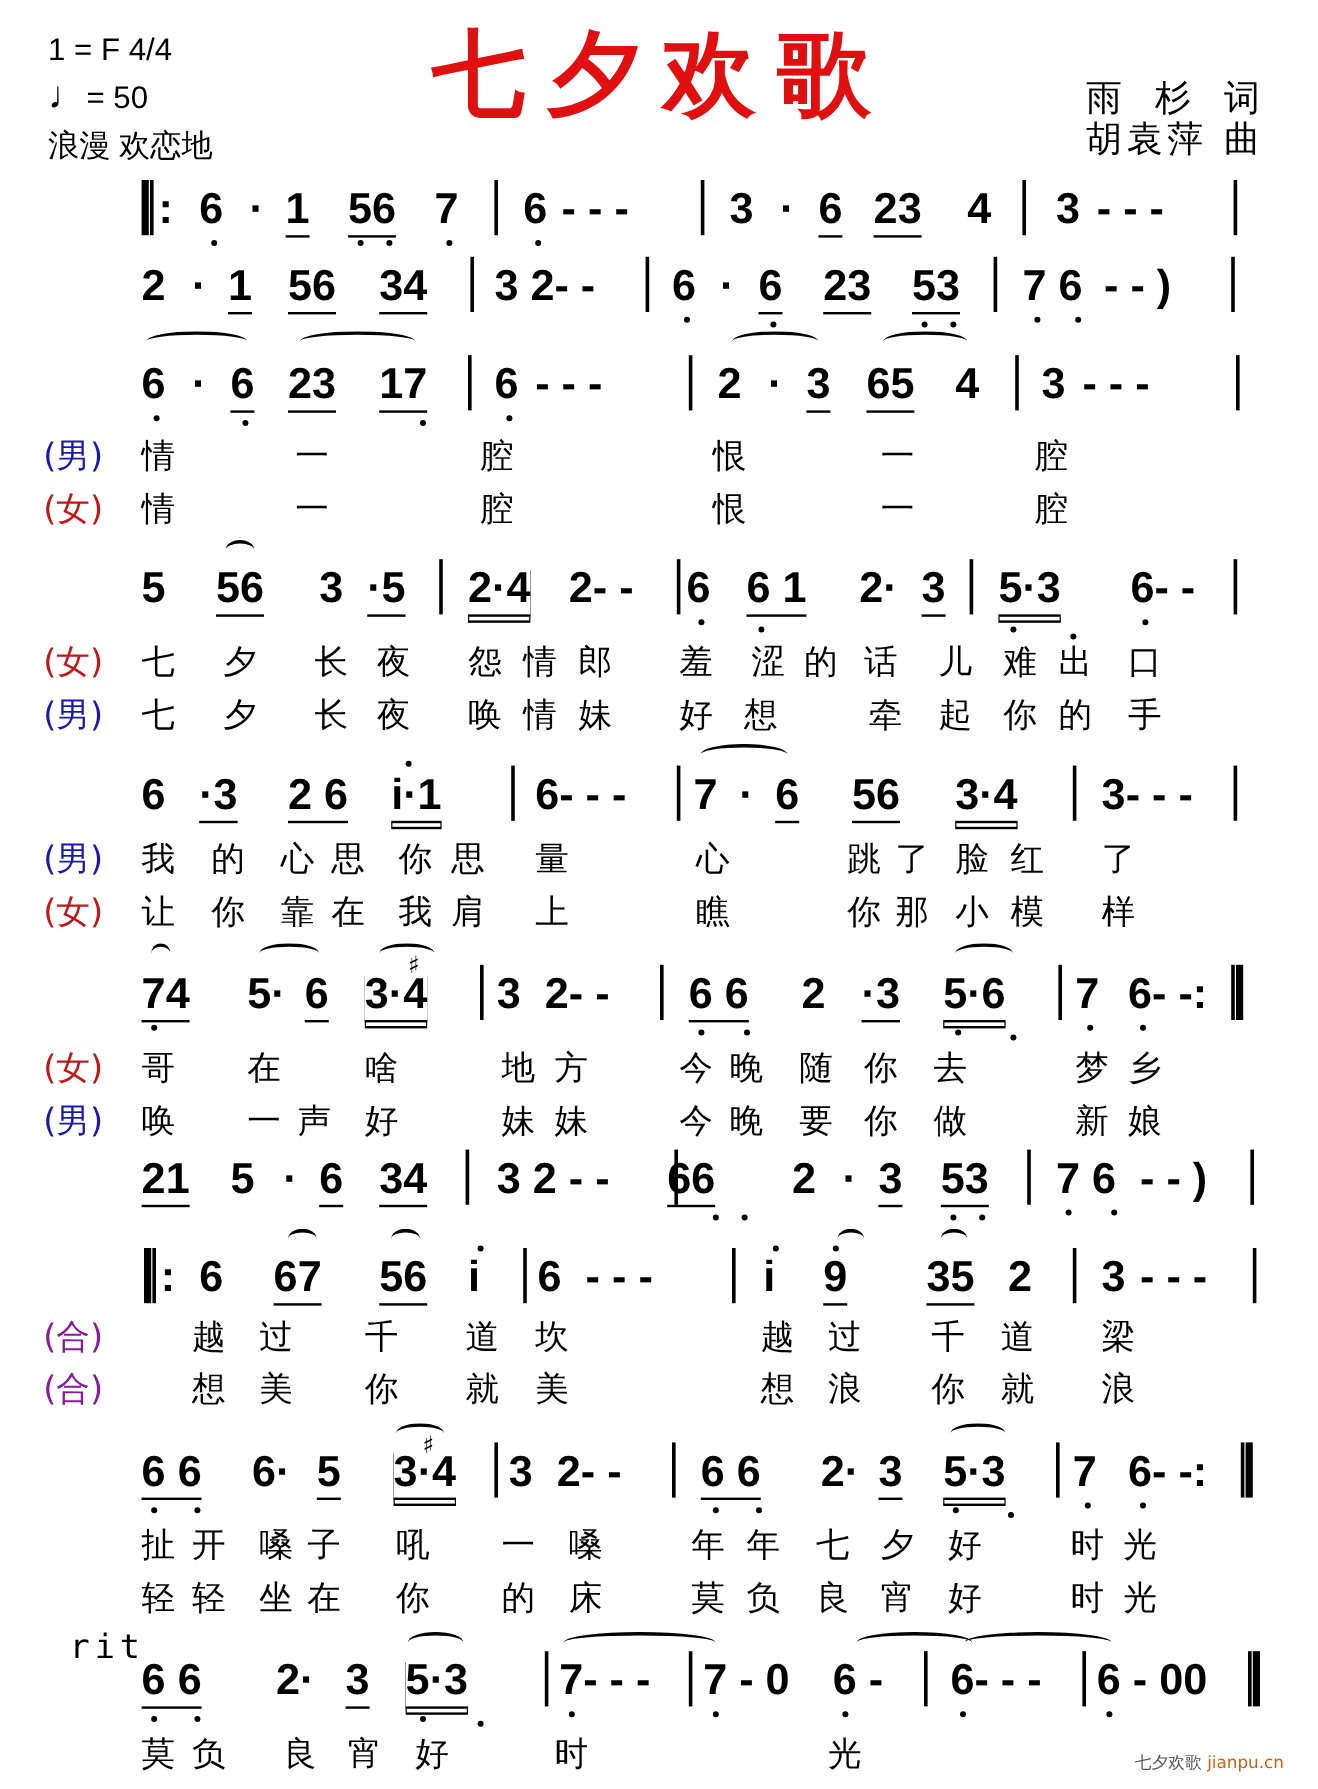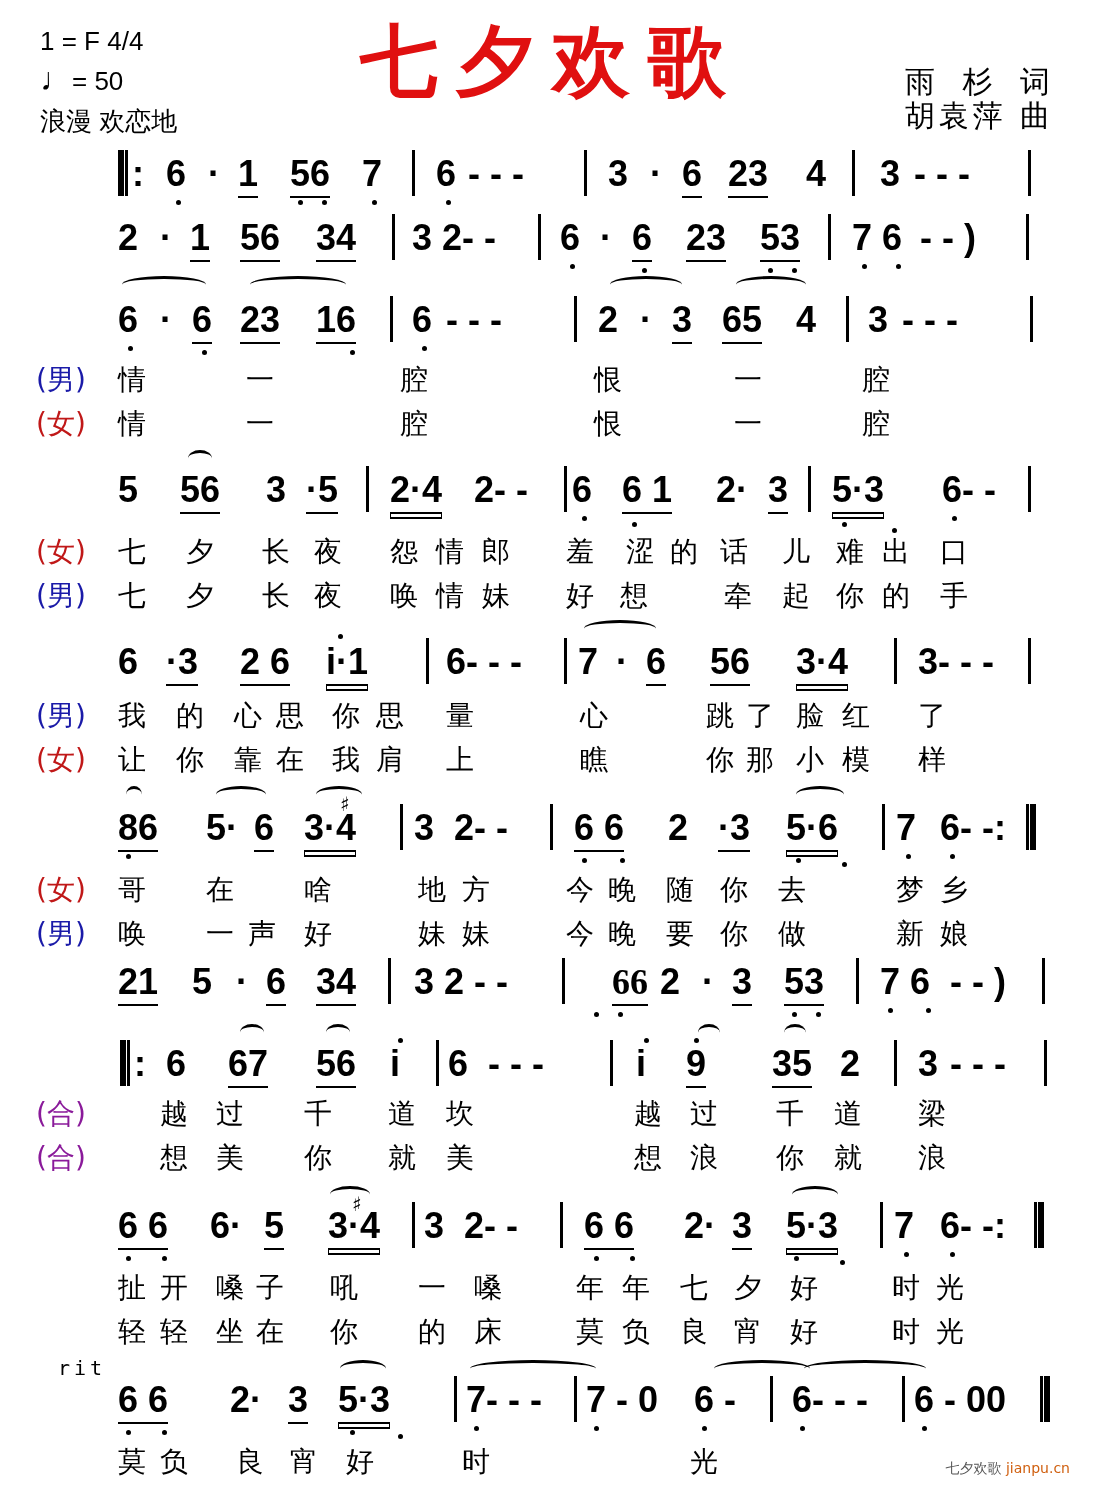--- a/index.html
+++ b/index.html
@@ -16,21 +16,21 @@
   .dbl { position:absolute; top:-4px; width:10px; height:46px; border-left:3px solid #000; border-right:6px solid #000; box-sizing:border-box; }
   .dbl-start { position:absolute; top:-4px; width:10px; height:46px; border-left:6px solid #000; border-right:3px solid #000; box-sizing:border-box; }
   .dotlow { position:absolute; width:5px; height:5px; border-radius:50%; background:#000; }
   .dothigh { position:absolute; width:5px; height:5px; border-radius:50%; background:#000; }
   .arc { position:absolute; border-top:3px solid #000; border-radius:50% 50% 0 0; height:14px; }
   .lyr { position:absolute; font-size:28px; line-height:32px; font-family:"DejaVu Sans", sans-serif; }
   .role { position:absolute; left:36px; font-size:28px; line-height:32px; }
   .male { color:#1a1aa8; }
   .female { color:#c01818; }
   .chorus { color:#8a1a9a; }
-  .rit { left:58px; top:1356px; font-family:"DejaVu Sans Mono", monospace; font-size:20px; letter-spacing:4px; }
+  .rit { left:58px; top:1356px; font-family:"DejaVu Sans Mono", monospace; font-size:28px; letter-spacing:4px; }
   .watermark { right:28px; top:1460px; font-size:14px; color:#555; }
   .watermark .w2 { color:#d06010; }
 </style>
 </head>
 <body>
 
 <div class="abs meta" style="top:26px;">1 = F  4/4</div>
 <div class="abs meta" style="top:64px;"><span style="font-size:32px;">♩</span><span>= 50</span></div>
 <div class="abs meta" style="top:106px;">浪漫 欢恋地</div>
 <div class="abs title">七夕欢歌</div>
@@ -93,21 +93,21 @@
 
 <div class="row" style="top:300px;">
   <div class="arc" style="left:122px;top:-24px;width:84px;"></div>
   <div class="arc" style="left:250px;top:-24px;width:96px;"></div>
   <div class="arc" style="left:610px;top:-24px;width:72px;"></div>
   <div class="arc" style="left:736px;top:-24px;width:70px;"></div>
   <span class="tok" style="left:118px;">6</span>
   <span class="tok" style="left:160px;">·</span>
   <span class="tok u1" style="left:192px;">6</span>
   <span class="tok u1" style="left:240px;">23</span>
-  <span class="tok u1" style="left:316px;">16</span>
+  <span class="tok u1" style="left:316px;">17</span>
   <div class="bar" style="left:390px;"></div>
   <span class="tok" style="left:412px;">6</span>
   <span class="tok" style="left:446px;">- - -</span>
   <div class="bar" style="left:574px;"></div>
   <span class="tok" style="left:598px;">2</span>
   <span class="tok" style="left:640px;">·</span>
   <span class="tok u1" style="left:672px;">3</span>
   <span class="tok u1" style="left:722px;">65</span>
   <span class="tok" style="left:796px;">4</span>
   <div class="bar" style="left:846px;"></div>
@@ -245,21 +245,21 @@
   <span class="lyr" style="left:918px;">样</span>
 </div>
 <div class="dothigh" style="left:338px;top:634px;"></div>
 
 <div class="row" style="top:808px;">
   <div class="arc" style="left:126px;top:-22px;width:16px;"></div>
   <div class="arc" style="left:216px;top:-22px;width:50px;"></div>
   <div class="arc" style="left:316px;top:-22px;width:46px;"></div>
   <span class="abs" style="left:340px;top:-16px;font-size:20px;font-weight:bold;">♯</span>
   <div class="arc" style="left:796px;top:-22px;width:48px;"></div>
-  <span class="tok u1" style="left:118px;">86</span>
+  <span class="tok u1" style="left:118px;">74</span>
   <span class="tok" style="left:206px;">5·</span>
   <span class="tok u1" style="left:254px;">6</span>
   <span class="tok u2" style="left:304px;">3·4</span>
   <div class="bar" style="left:400px;"></div>
   <span class="tok" style="left:414px;">3  2- -</span>
   <div class="bar" style="left:550px;"></div>
   <span class="tok u1" style="left:574px;">6 6</span>
   <span class="tok" style="left:668px;">2</span>
   <span class="tok u1" style="left:718px;">·3</span>
   <span class="tok u2" style="left:786px;">5·6</span>
@@ -309,21 +309,21 @@
 
 <div class="row" style="top:962px;">
   <span class="tok u1" style="left:118px;">21</span>
   <span class="tok" style="left:192px;">5</span>
   <span class="tok" style="left:236px;">·</span>
   <span class="tok u1" style="left:266px;">6</span>
   <span class="tok u1" style="left:316px;">34</span>
   <div class="bar" style="left:388px;"></div>
   <span class="tok" style="left:414px;">3 2 - -</span>
   <div class="bar" style="left:562px;"></div>
-  <span class="tok u1" style="left:612px;font-family:Liberation Serif, serif;">66</span>
+  <span class="tok u1" style="left:556px;">66</span>
   <span class="tok" style="left:660px;">2</span>
   <span class="tok" style="left:702px;">·</span>
   <span class="tok u1" style="left:732px;">3</span>
   <span class="tok u1" style="left:784px;">53</span>
   <div class="bar" style="left:856px;"></div>
   <span class="tok" style="left:880px;">7 6</span>
   <span class="tok" style="left:950px;">- - )</span>
   <div class="bar" style="left:1042px;"></div>
   <div class="dotlow" style="left:594px;top:50px;"></div>
   <div class="dotlow" style="left:618px;top:50px;"></div>

